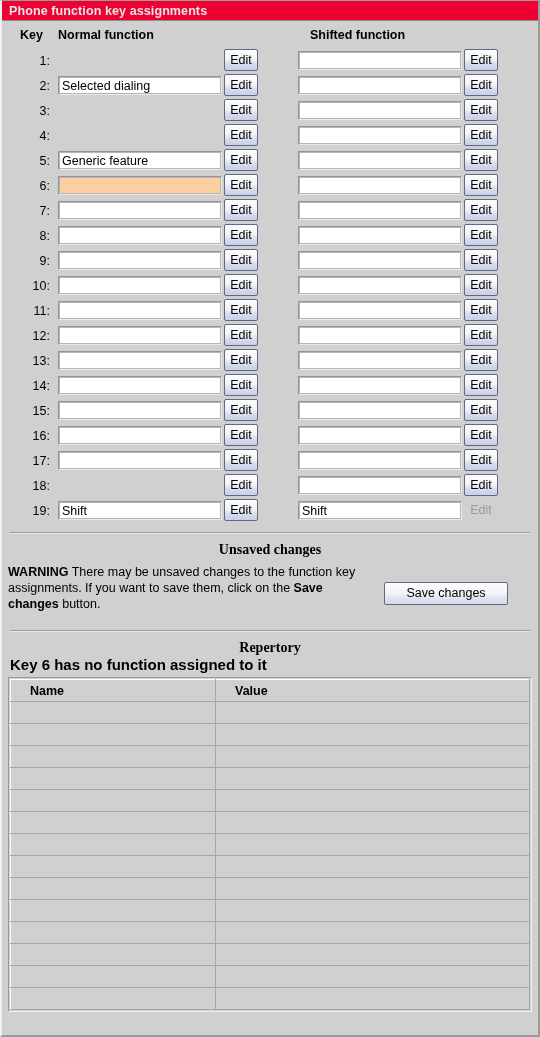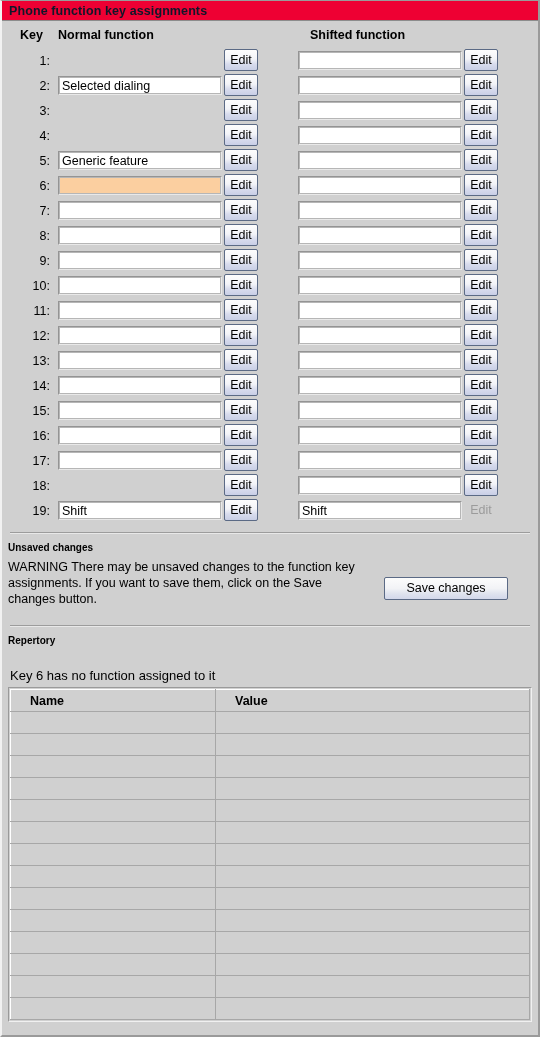--- a/index.html
+++ b/index.html
@@ -24,21 +24,21 @@
     background: #d0d0d0;
     border-left: 2px solid #f2f2f2;
     border-top: 1px solid #9a9a9a;
     border-right: 2px solid #9a9a9a;
     border-bottom: 2px solid #9a9a9a;
   }
 
   .titlebar {
     height: 20px;
     background: #ee0033;
-    color: #0f172a;
+    color: #e5e5e5;
     font-weight: bold;
     font-size: 12.5px;
     line-height: 20px;
     padding-left: 7px;
     box-sizing: border-box;
     border-bottom: 1px solid #8c8c8c;
     letter-spacing: 0.1px;
     white-space: nowrap;
     overflow: hidden;
   }
@@ -141,35 +141,37 @@
   
   .hr {
     height: 0;
     border-top: 1px solid #9c9c9c;
     border-bottom: 1px solid #e8e8e8;
     margin: 8px 2px 0 2px;
   }
 
   
   .section-title {
-    font-weight: bold;
-    font-size: 10px;
+    text-align: center;
+    font-weight: bold;
+    font-size: 14px;
     margin-top: 8px;
+    font-family: Liberation Serif, serif;
   }
   .unsaved-block {
     position: relative;
     margin-top: 6px;
     min-height: 58px;
   }
   .warn-text {
     width: 348px;
     font-size: 12.5px;
     line-height: 16px;
   }
-  .warn-text b { font-weight: normal; }
+  .warn-text b { font-weight: bold; }
   .save-btn {
     position: absolute;
     right: 24px;
     top: 18px;
     width: 124px;
     height: 23px;
     box-sizing: border-box;
     background: linear-gradient(to bottom, #fcfcfc 0%, #f2f3f6 50%, #dfe3ee 75%, #d3d8ea 100%);
     border: 1px solid #5b6a85;
     border-radius: 2px;
@@ -177,23 +179,23 @@
     font-size: 12.5px;
     color: #000;
     text-align: center;
     line-height: 21px;
     cursor: pointer;
     padding: 0;
   }
 
   
   .param-note {
-    font-weight: normal;
-    font-size: 13px;
-    margin-top: 22px;
+    font-weight: bold;
+    font-size: 15px;
+    margin-top: 0;
     margin-left: 2px;
   }
   .param-table-wrap {
     margin-top: 4px;
     border: 1px solid;
     border-color: #9a9a9a #f0f0f0 #f0f0f0 #9a9a9a;
     background: #d0d0d0;
     padding: 1px;
   }
   table.params {

